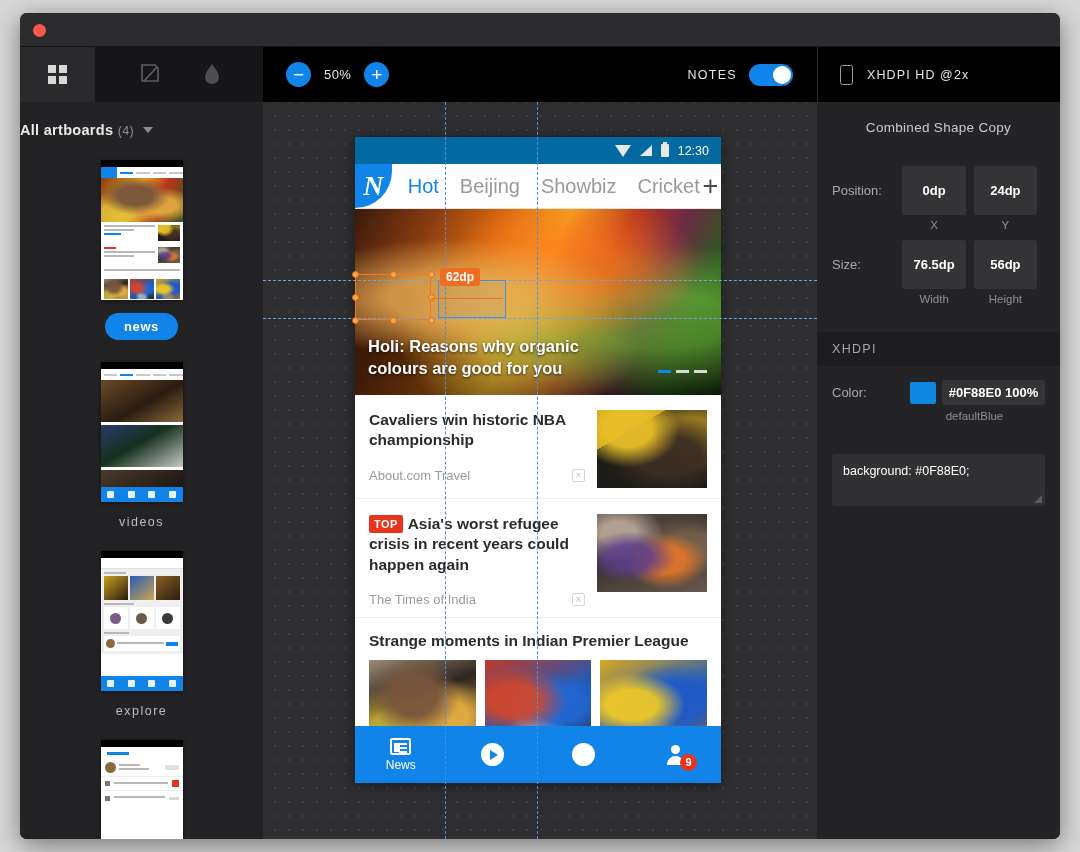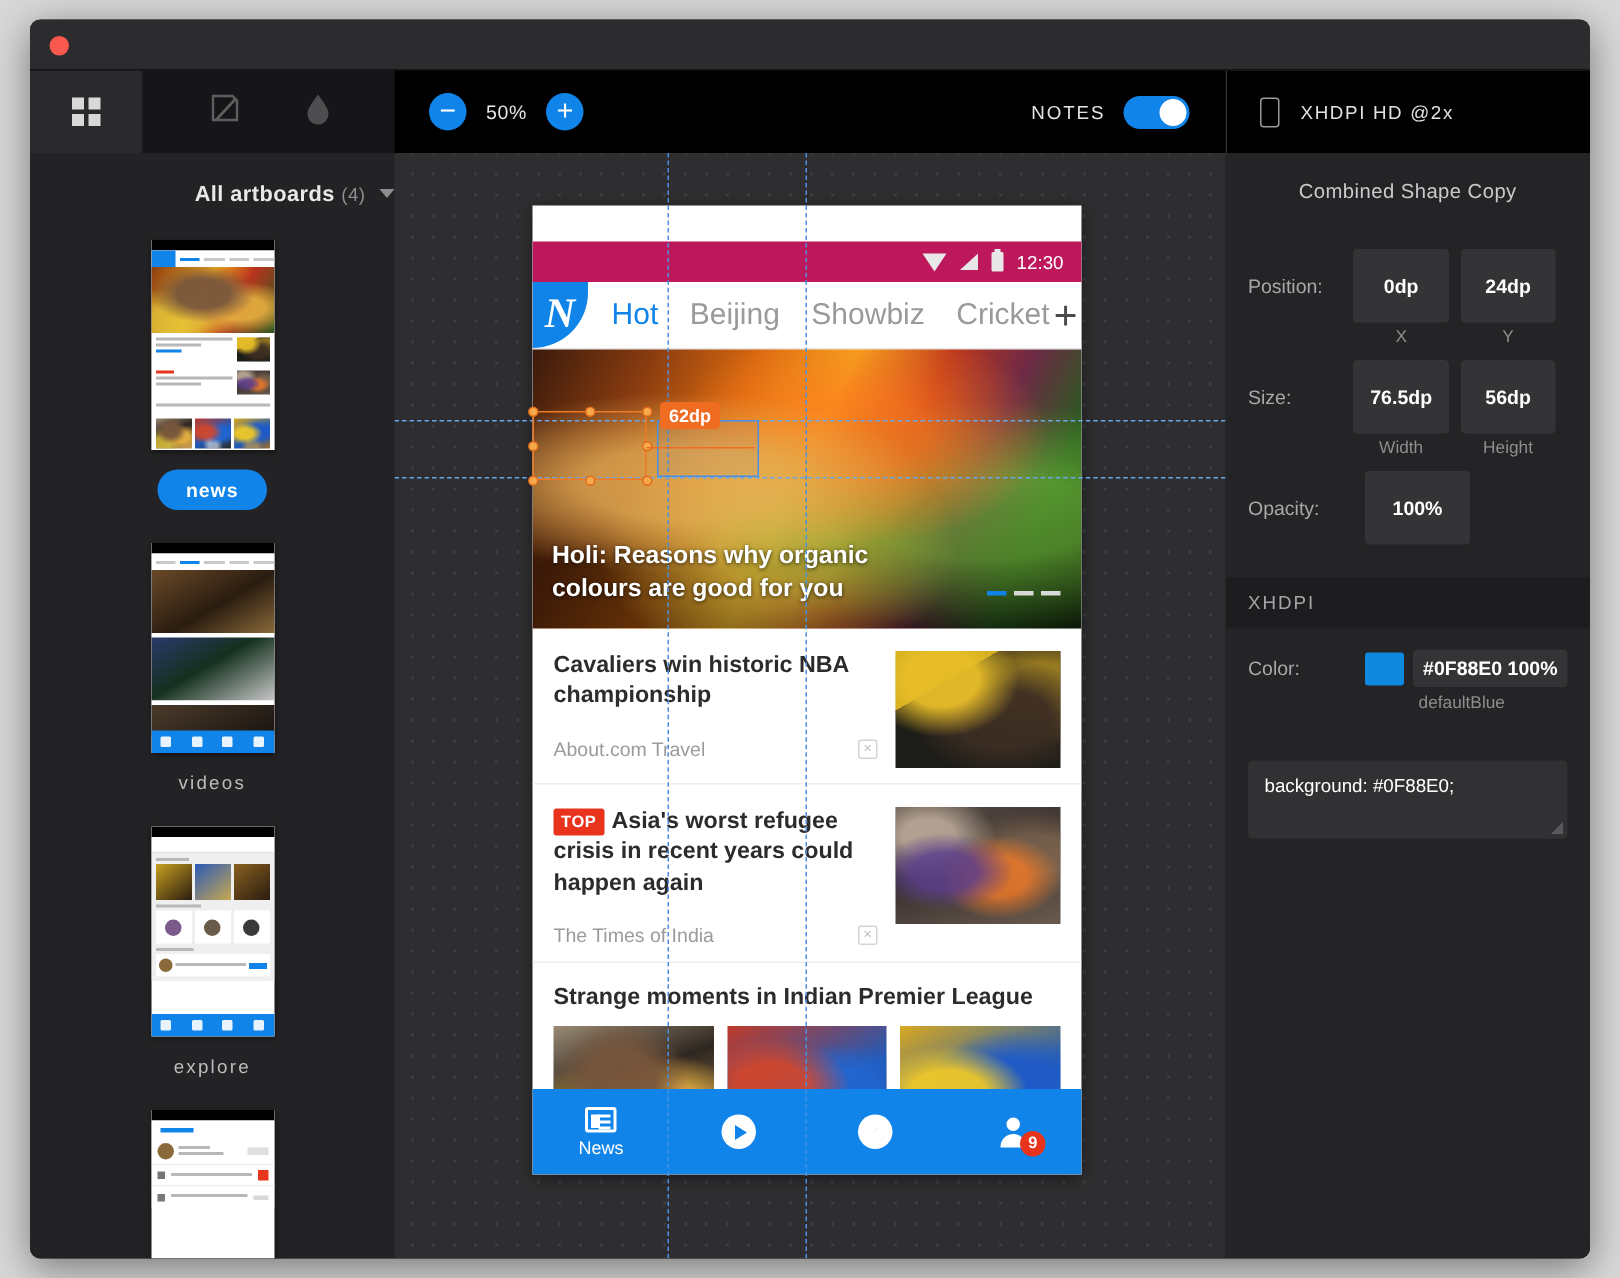--- a/index.html
+++ b/index.html
@@ -87,21 +87,21 @@
 
   
   .body-row { display: flex; height: 737px; }
 
   
   .sidebar {
     width: 243px; background: #232325;
     position: relative; overflow: hidden;
   }
   .sb-header {
-    text-align: right; padding-top: 20px;
+    text-align: left; padding-top: 20px;
     color: #e9e9e9; font-size: 14.5px; font-weight: bold;
     letter-spacing: .3px;
   }
   .sb-count { color: #8e8e90; font-weight: normal; font-size: 12.5px; }
   .caret {
     display: inline-block; margin-left: 5px;
     border-left: 5.5px solid transparent; border-right: 5.5px solid transparent;
     border-top: 6px solid #8e8e90; vertical-align: 2px;
   }
   .artboard { text-align: center; margin-top: 22px; }
@@ -148,23 +148,23 @@
   }
 
   
   .board {
     position: absolute; left: 92px; top: 35px;
     width: 366px; height: 646px;
     background: #fff; overflow: hidden;
     box-shadow: 0 2px 10px rgba(0,0,0,.45);
   }
   .st-bar {
-    height: 27px; background: #be185d; color: #fff;
+    height: 27px; background: #0369a1; color: #fff;
     display: flex; align-items: center; justify-content: flex-end;
-    padding-right: 12px; gap: 9px; font-size: 12.5px; margin-top: 24px;
+    padding-right: 12px; gap: 9px; font-size: 12.5px;
   }
   .ico-wifi {
     width: 0; height: 0; border-left: 8px solid transparent;
     border-right: 8px solid transparent; border-top: 12px solid #e8e8e8;
   }
   .ico-sig {
     width: 0; height: 0; border-left: 12px solid transparent;
     border-bottom: 11px solid #e8e8e8;
   }
   .ico-bat {
@@ -735,24 +735,20 @@
         <div class="prow">
           <span class="plabel">Size:</span>
           <span class="pfield">76.5dp</span>
           <span class="pfield">56dp</span>
         </div>
         <div class="psub">
           <span class="sp"></span>
           <span>Width</span>
           <span>Height</span>
         </div>
-        <div class="prow">
-          <span class="plabel">Opacity:</span>
-          <span class="pfield">100%</span>
-        </div>
       </div>
 
       <div class="sect-head">XHDPI</div>
       <div class="prop-rows">
         <div class="prow">
           <span class="plabel">Color:</span>
           <span class="swatch" style="background: rgb(15, 136, 224);"></span>
           <span class="cfield">#0F88E0 100%</span>
         </div>
         <div class="csub">defaultBlue</div>

